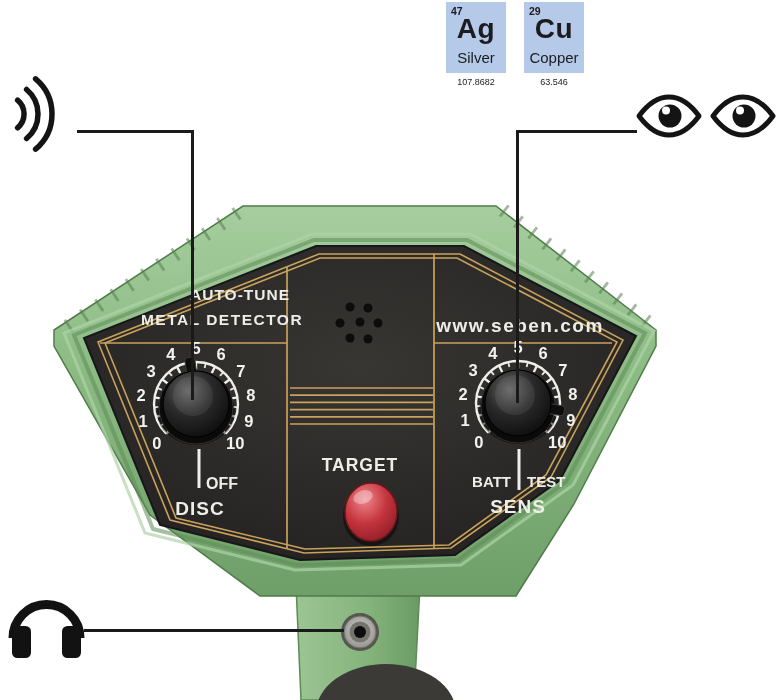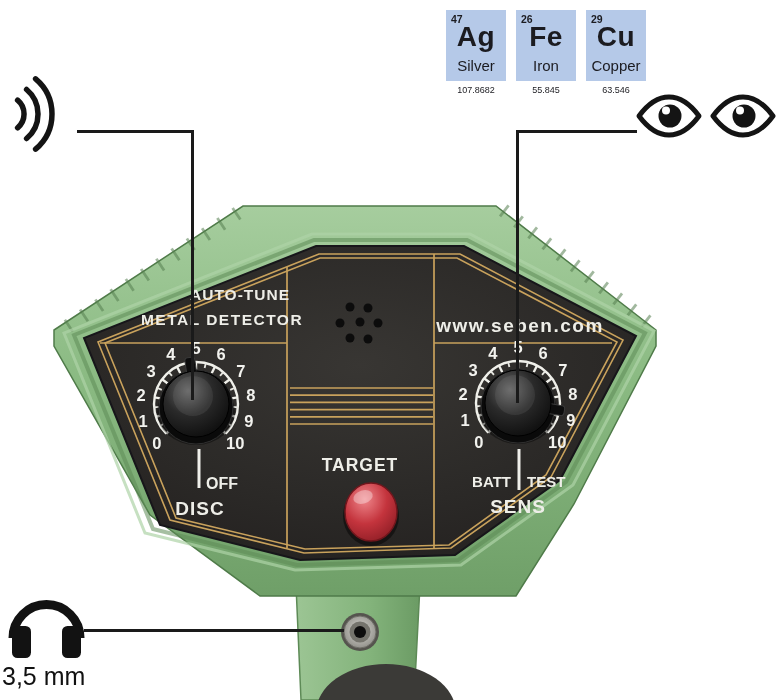--- a/index.html
+++ b/index.html
@@ -1,19 +1,19 @@
 <!DOCTYPE html>
 <html style="--tile_blue: #b5c9e8; --line_black: #1a1a1a; --housing_green: #8aba82; --panel_black: #2b2927; --gold_trim: #c9a25c; --button_red: #c4343d;"><head>
 <meta charset="utf-8">
 <style>
   html,body{margin:0;padding:0;background:#fff;}
   #stage{position:relative;width:780px;height:700px;background:#fff;overflow:hidden;
          font-family:"Liberation Sans", sans-serif;}
   
-  #tiles{position:absolute;left:446px;top:10px;display:flex;gap:10px;}
+  #tiles{position:absolute;left:446px;top:2px;display:flex;gap:18px;}
   .tile{position:relative;width:60px;height:71px;background:var(--tile_blue,#b5c9e8);
         display:flex;flex-direction:column;align-items:center;color:#1b1b20;}
   .tile .num{position:absolute;left:5px;top:3px;font-size:10.5px;font-weight:600;}
   .tile .sym{margin-top:13px;font-size:28px;font-weight:bold;line-height:1;letter-spacing:0.5px;}
   .tile .nm{margin-top:6px;font-size:15px;}
   .tile .ms{margin-top:11px;font-size:9px;}
   
   .ann{position:absolute;background:var(--line_black,#1a1a1a);}
   
   .icon{position:absolute;}
@@ -238,26 +238,20 @@
   </svg>
 
   <div id="tiles">
     <div class="tile">
       <span class="num">47</span>
       <span class="sym">Ag</span>
       <span class="nm">Silver</span>
       <span class="ms">107.8682</span>
     </div>
     <div class="tile">
-      <span class="num">26</span>
-      <span class="sym">Fe</span>
-      <span class="nm">Iron</span>
-      <span class="ms">55.845</span>
-    </div>
-    <div class="tile">
       <span class="num">29</span>
       <span class="sym">Cu</span>
       <span class="nm">Copper</span>
       <span class="ms">63.546</span>
     </div>
   </div>
 
   <svg class="icon" style="left:0;top:70px" width="80" height="100">
     <g fill="none" stroke="#141414" stroke-width="5.5" stroke-linecap="round">
       <path d="M 17.6 30.2 A 18 18 0 0 1 17.6 57.8"></path>
@@ -278,20 +272,19 @@
       <circle cx="29" cy="14.5" r="4" fill="#fff"></circle>
     </g>
   </svg>
 
   <svg class="icon" style="left:8px;top:588px" width="84" height="84">
     <path d="M 5,50 A 33.5 33.5 0 0 1 72,50" fill="none" stroke="#121212" stroke-width="9"></path>
     <rect x="4" y="38" width="19" height="32" rx="5.5" fill="#121212"></rect>
     <rect x="54" y="38" width="19" height="32" rx="5.5" fill="#121212"></rect>
   </svg>
 
-  <div id="jack-size">3,5 mm</div>
 
   <div class="ann" style="left:77px;top:130px;width:114px;height:3px"></div>
   <div class="ann" style="left:191px;top:130px;width:3px;height:270px"></div>
   <div class="ann" style="left:519px;top:130px;width:118px;height:3px"></div>
   <div class="ann" style="left:516px;top:130px;width:3px;height:273px"></div>
   <div class="ann" style="left:84px;top:629px;width:260px;height:2.5px"></div>
 </div>
 
 </body></html>

